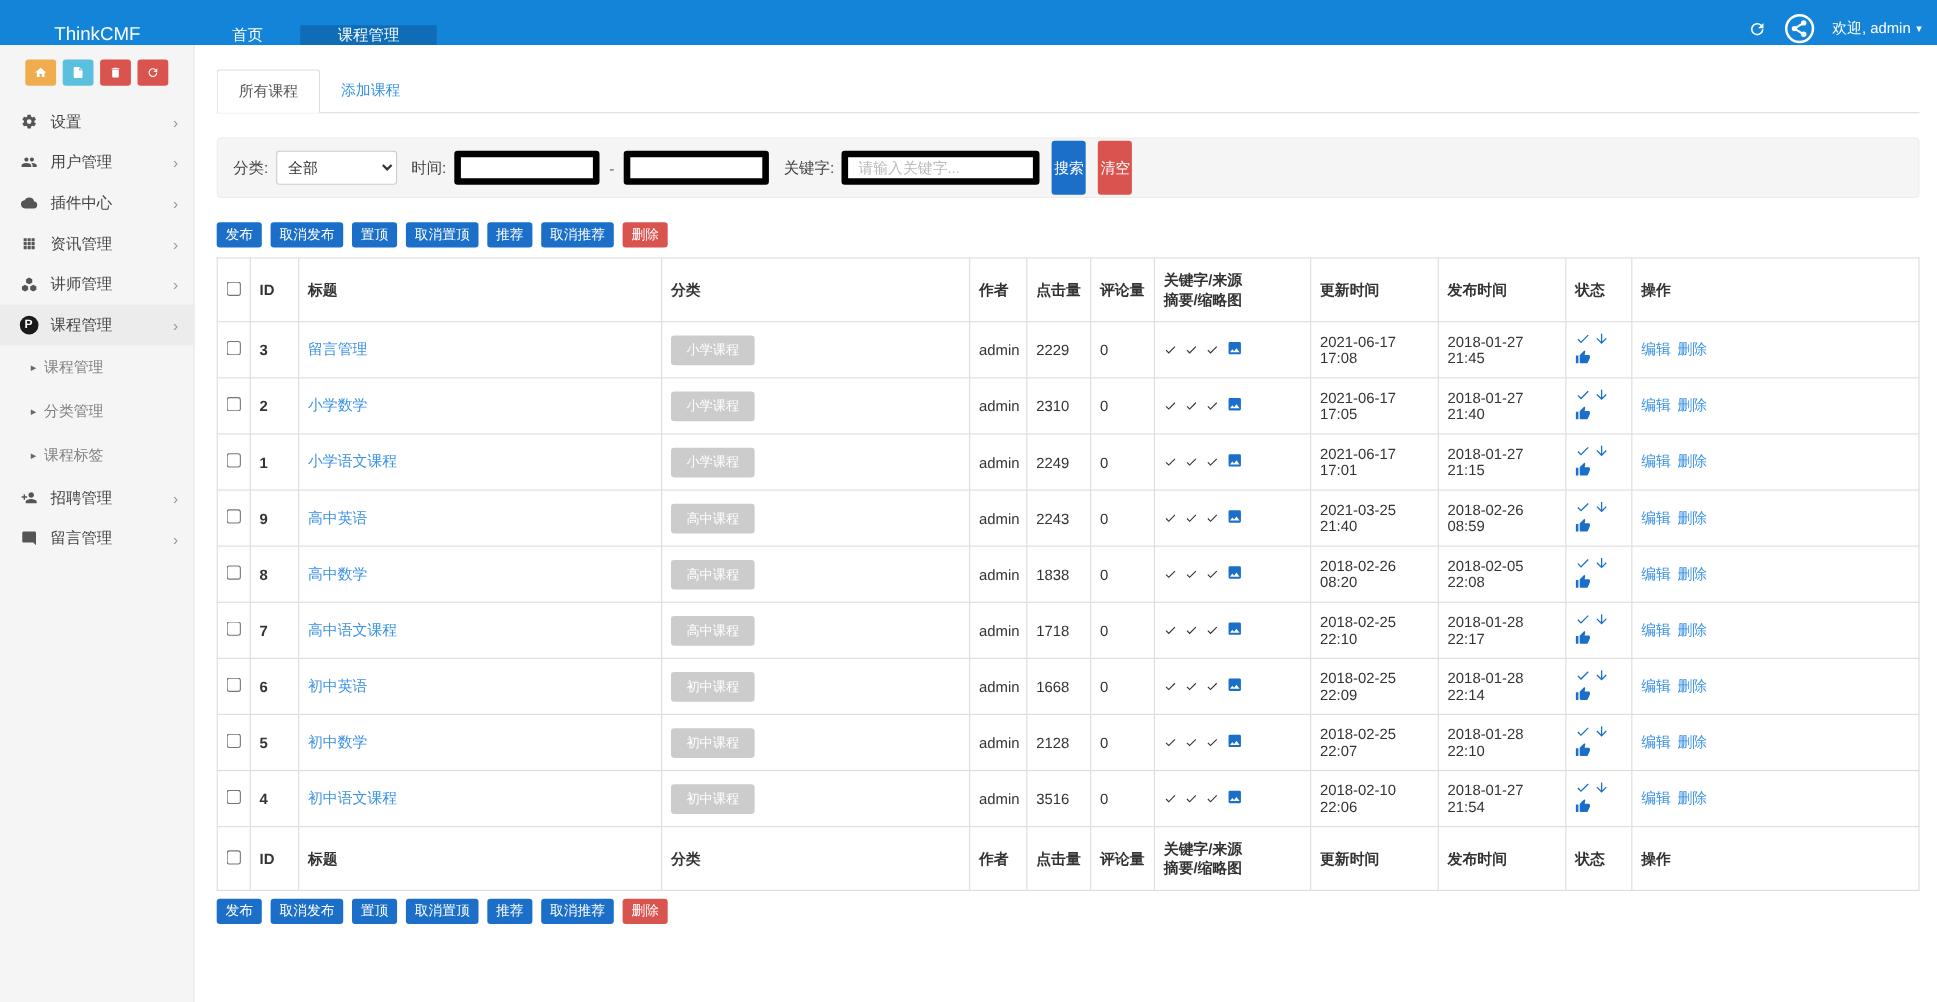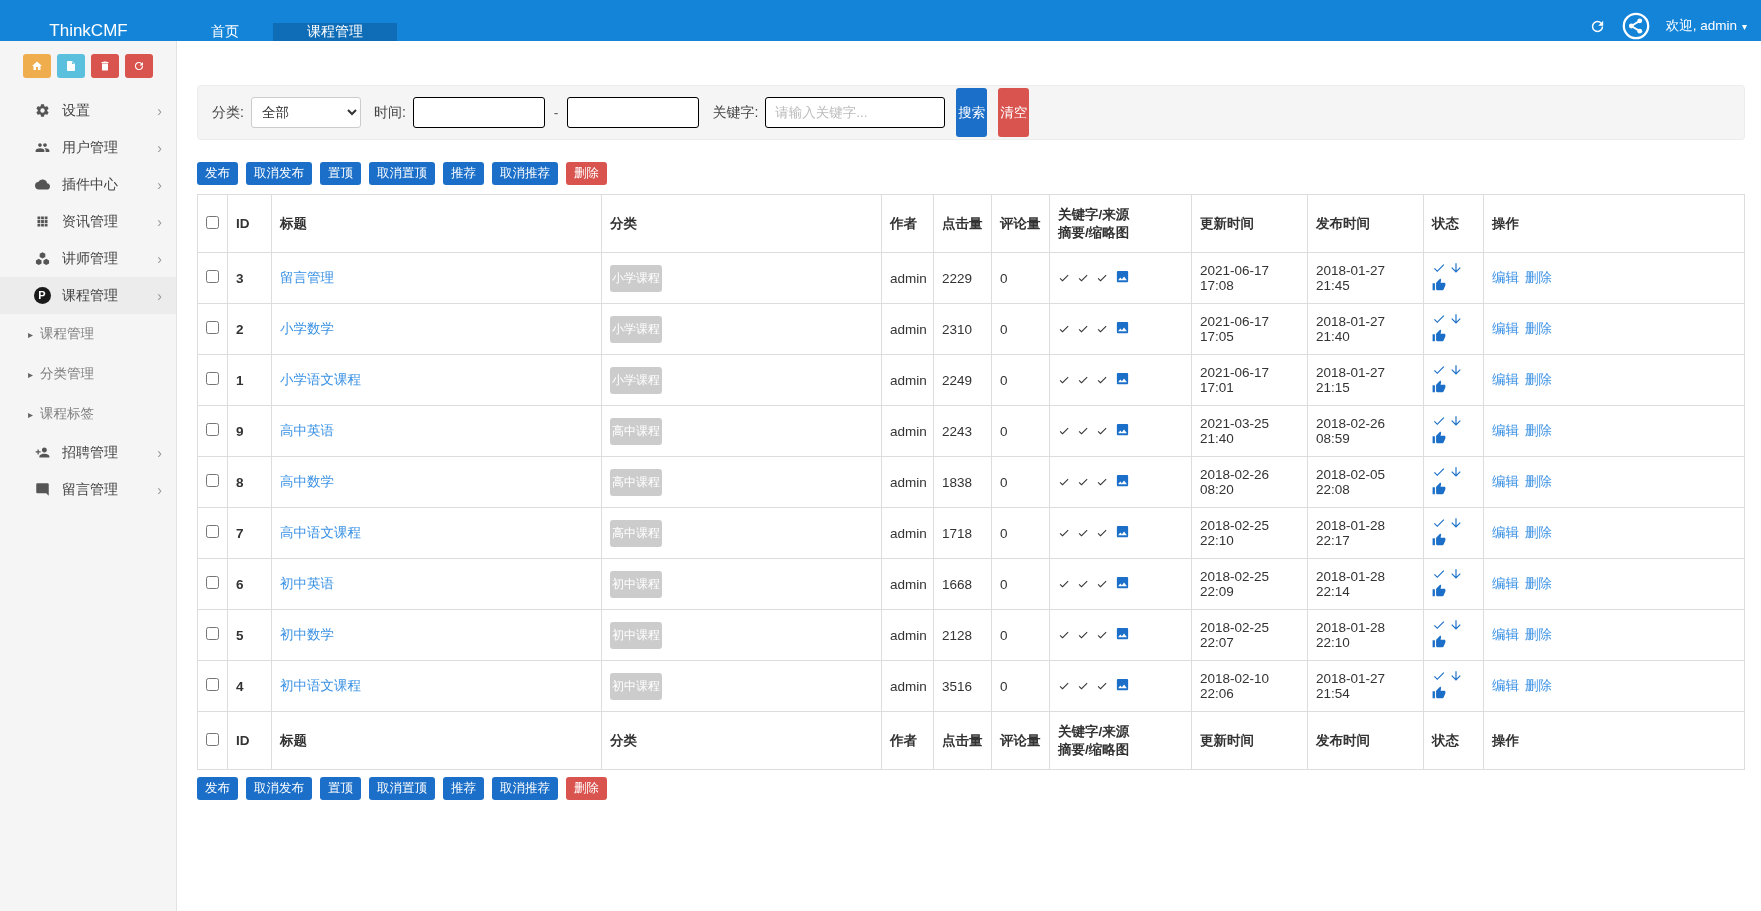--- a/index.html
+++ b/index.html
@@ -31,21 +31,21 @@
   
   .layout{ display:flex; height:870px; }
   .sidebar{ width:177px; background:var(--c-sidebar); border-right:1px solid #e3e3e3; flex:none; }
   .main{ flex:1; background:#fff; padding:22px 16px 0 20px; overflow:hidden; }
 
   
   .quick-buttons{ display:flex; gap:6px; justify-content:center; padding:13px 0 10px; }
   .qbtn{ width:28px; height:24px; border:none; border-radius:3px; color:#fff; font-size:12px;
          display:inline-flex; align-items:center; justify-content:center; cursor:pointer; }
   .menu{ list-style:none; margin-top:4px; }
-  .menu-item{ display:flex; align-items:center; height:37px; padding:0 14px 0 32px;
+  .menu-item{ display:flex; align-items:center; height:37px; padding:0 14px 0 16px;
               color:#444; cursor:pointer; font-size:14px; }
   .menu-item.active{ background:#ececec; }
   .menu-item .mi-icon{ width:20px; margin-right:10px; color:#555; font-size:15px; }
   .menu-item .chev{ margin-left:auto; color:#999; font-size:14px; }
   .portal-badge{ width:17px; height:17px; border-radius:50%; background:#1a1a1a; color:#fff;
                  font-size:11px; font-weight:bold; display:inline-flex; align-items:center; justify-content:center; }
   .submenu{ list-style:none; }
   .submenu-item{ display:flex; align-items:center; height:40px; padding-left:28px; color:#808080;
                  font-size:13.5px; cursor:pointer; }
   .submenu-item .caret{ color:#666; font-size:10px; margin-right:7px; }
@@ -55,21 +55,21 @@
   .tab{ padding:10px 19px; font-size:13.5px; cursor:pointer; margin-bottom:-1px; color:var(--c-link); }
   .tab.active{ background:#fff; border:1px solid #ddd; border-bottom:1px solid #fff;
                border-radius:3px 3px 0 0; color:#555; }
 
   
   .filter-bar{ margin-top:22px; background:#f5f5f5; border:1px solid #ececec; border-radius:4px;
                height:55px; display:flex; align-items:center; padding:0 14px; gap:7px; }
   .filter-bar label{ color:#444; margin-left:6px; }
   .filter-bar select{ width:110px; height:31px; border:1px solid #ccc; border-radius:3px;
                       background:#fff; color:#333; font-size:13.5px; padding:0 6px; }
-  .filter-bar input{ height:31px; border:1px solid #000000; border-radius:3px; background:#fff;
+  .filter-bar input{ height:31px; border:6px solid #000000; border-radius:3px; background:#fff;
                      padding:0 9px; font-size:13.5px; color:#333; width:132px; font-family:inherit; }
   .filter-bar input::placeholder{ color:#bbb; }
   .filter-bar .kw{ width:180px; }
   .range-sep{ color:#666; margin:0 2px; }
   .btn{ border:none; border-radius:3px; color:#fff; cursor:pointer; font-family:inherit; }
   .btn.primary{ background:var(--c-primary); }
   .btn.danger{ background:var(--c-danger); }
   .filter-bar .btn{ height:49px; padding:0 2px; font-size:13.5px; margin-left:4px; }
 
   
@@ -79,21 +79,21 @@
 
   
   table{ width:100%; border-collapse:collapse; table-layout:fixed; }
   th,td{ border:1px solid #ddd; padding:8px 8px; text-align:left; vertical-align:middle;
          font-size:13.5px; color:#333; overflow:hidden; }
   thead th, tfoot th{ font-weight:bold; white-space:pre-line; height:58px; }
   tbody td{ height:51px; }
   td.c, th.c{ text-align:center; padding:8px 4px; }
   a.tlink{ color:var(--c-link); text-decoration:none; cursor:pointer; }
   .badge{ display:inline-block; background:var(--c-badge); color:#fff; font-size:12px;
-          padding:5px 2px; border-radius:3px; }
+          padding:5px 14px; border-radius:3px; }
   .kw-cell .icon{ margin-right:7px; color:#333; font-size:12px; }
   .kw-cell .img-ic{ color:var(--c-primary); font-size:15px; margin-right:0; }
   .status-cell .icon{ color:var(--c-primary); font-size:14px; margin-right:3px; }
   .ops-cell a{ margin-right:6px; }
 </style>
 </head>
 <body>
 
 <header class="topbar">
   <div class="brand">ThinkCMF</div>
@@ -253,20 +253,24 @@
               </svg>
             </span>
             <span>留言管理</span>
             <span class="chev">›</span>
           </div>
         </li>
       </ul>
   </aside>
 
   <main class="main">
+    <div class="tabs">
+        <div class="tab active">所有课程</div>
+        <div class="tab">添加课程</div>
+      </div>
 
     <div class="filter-bar">
       <label style="margin-left:0">分类:</label>
       <select>
         <option>全部</option>
       </select>
       <label>时间:</label>
       <input type="text" value="" style="">
       <span class="range-sep">-</span>
       <input type="text" value="" style="">

